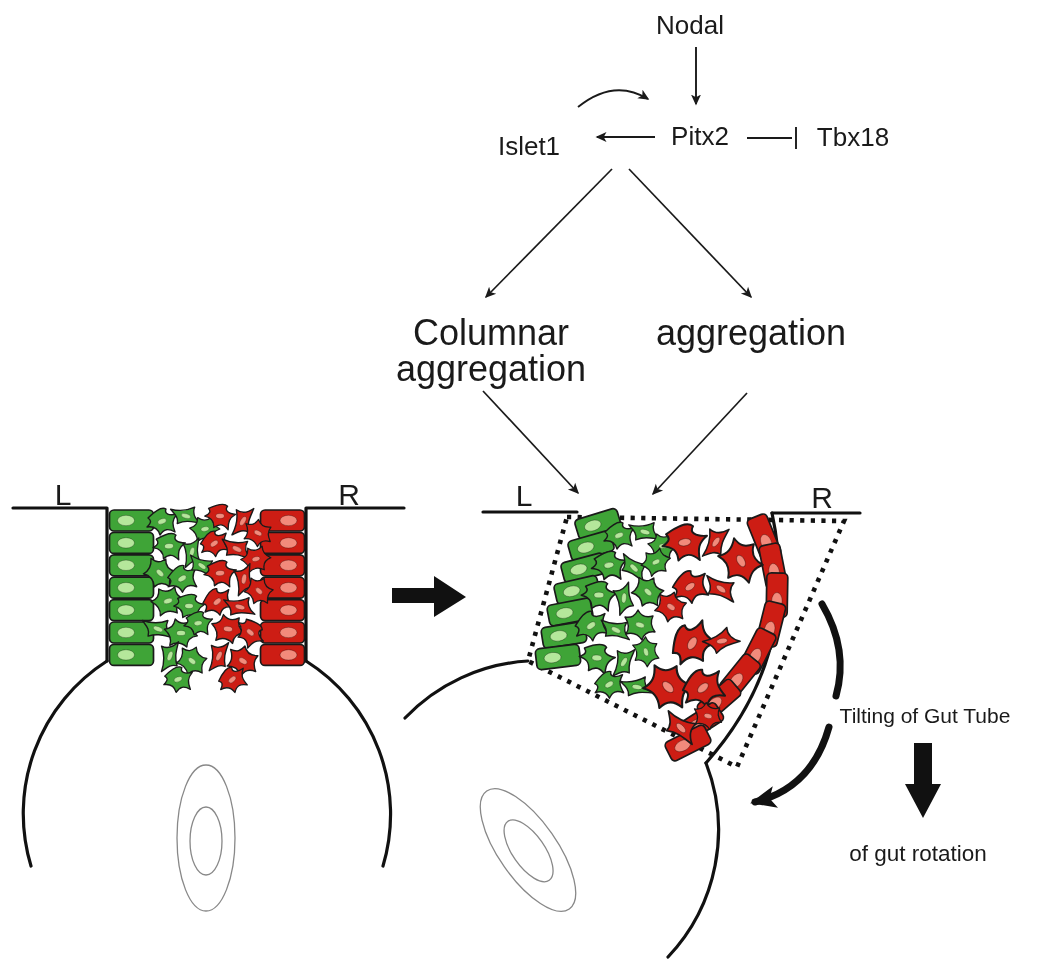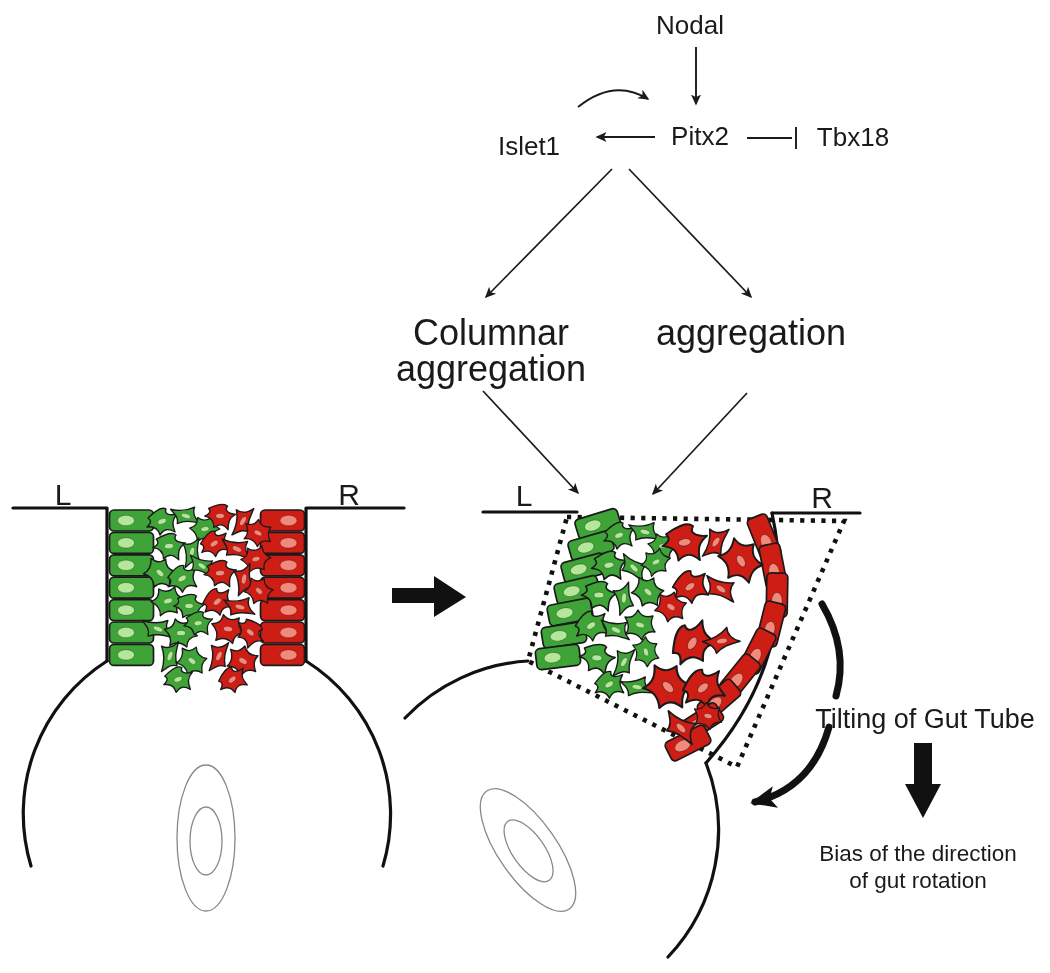--- a/index.html
+++ b/index.html
@@ -5,21 +5,21 @@
   html,body{margin:0;padding:0;background:#ffffff;}
   #stage{position:relative;width:1050px;height:973px;background:#ffffff;overflow:hidden;
          font-family:"Liberation Sans", sans-serif;color:#1a1a1a;padding-left:28px;}
   #fig{position:absolute;left:0;top:0;}
   .lbl{position:absolute;white-space:nowrap;transform:translateX(-50%);
        text-align:center;color:#1a1a1a;}
   .lbl span{display:block;}
   .gene{font-size:26px;}
   .outcome{font-size:36px;line-height:36px;}
   .lr{font-size:30px;}
-  .note{font-size:27px;}
+  .note{font-size:21px;}
   .note2{font-size:22.5px;line-height:27px;}
   
   .s3{stroke:#111;stroke-width:3.2;fill:none;stroke-linecap:round;}
   .s2{stroke:#1a1a1a;stroke-width:1.9;fill:none;}
   .s16{stroke:#1a1a1a;stroke-width:1.7;fill:none;}
   .thick{stroke:#111;stroke-width:7;fill:none;stroke-linecap:round;}
   .dotted{stroke:#111;stroke-width:4.6;fill:none;stroke-dasharray:4.2 6.4;}
   .thin{stroke:#888;stroke-width:1.3;fill:none;}
   .gc{--cf:var(--green-cell);--nf:var(--green-nucleus);}
   .rc{--cf:var(--red-cell);--nf:var(--red-nucleus);}
@@ -223,17 +223,16 @@
   <span>aggregation</span>
 </div>
 
 <div class="lbl lr" style="left:63px;top:478px;">L</div>
 <div class="lbl lr" style="left:349px;top:478px;">R</div>
 <div class="lbl lr" style="left:524px;top:479px;">L</div>
 <div class="lbl lr" style="left:822px;top:481px;">R</div>
 
 <div class="lbl note" style="left:925px;top:704px;">Tilting of Gut Tube</div>
 <div class="lbl note2" style="left:918px;top:840px;">
-  <span>Bias of the direction</span>
   <span>of gut rotation</span>
 </div>
 
 </div>
 
 </body></html>

